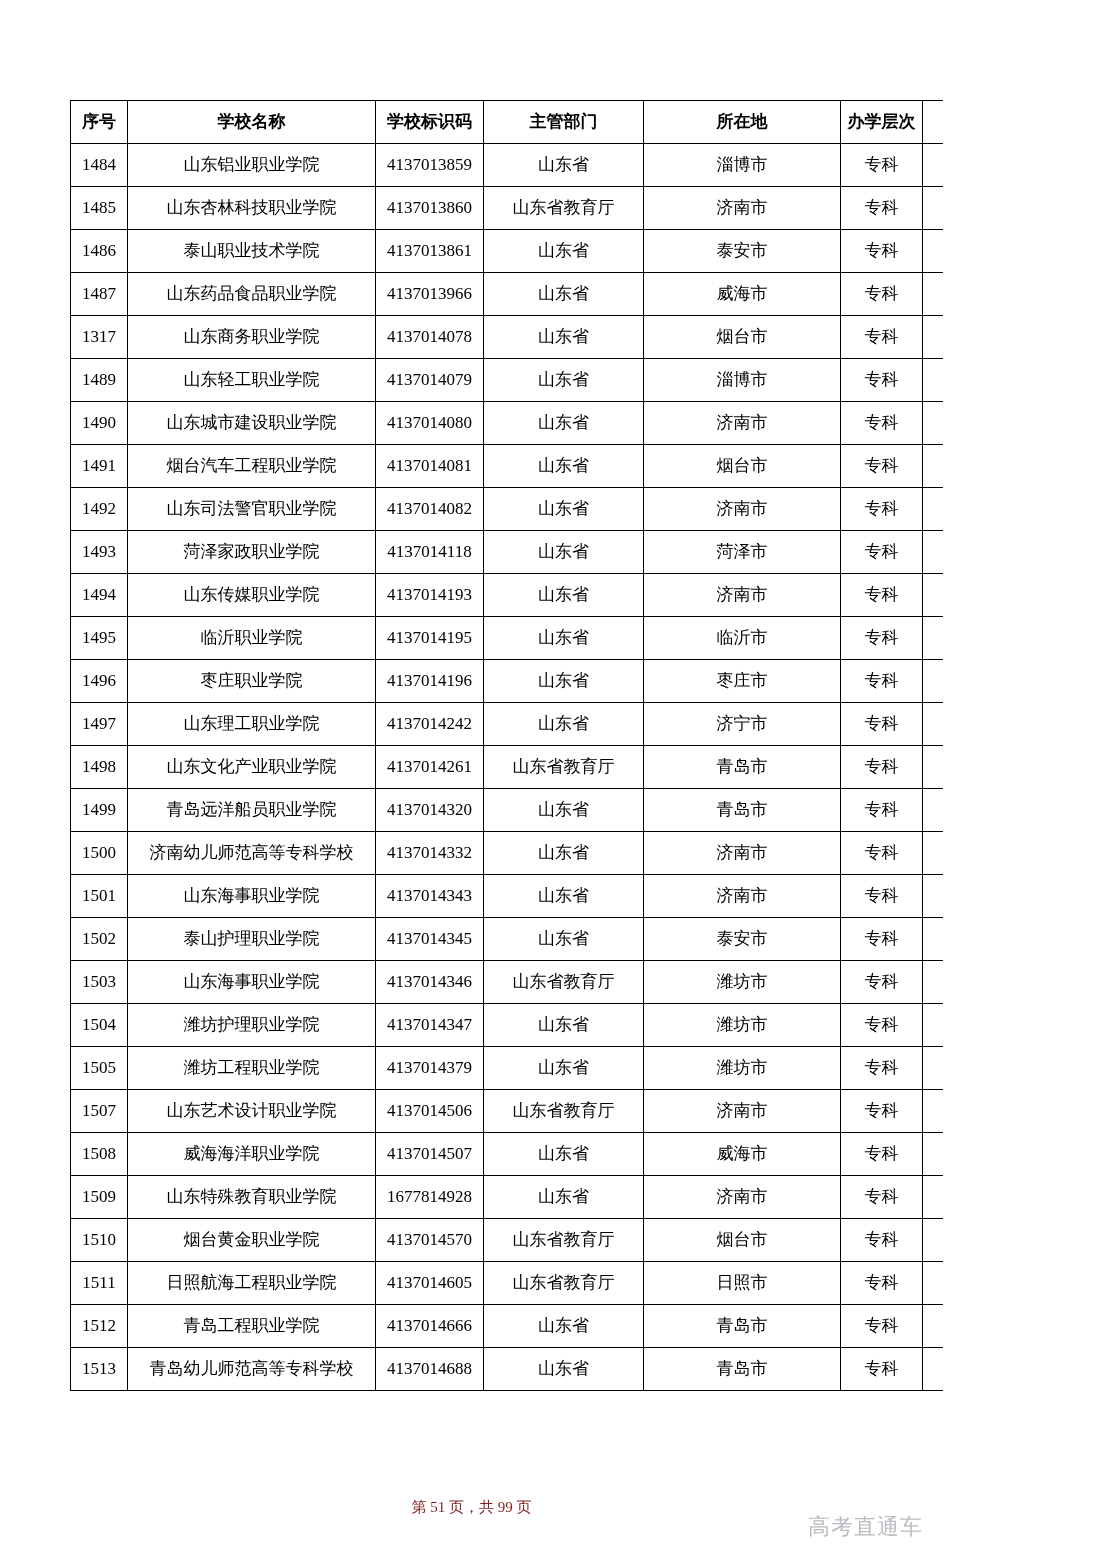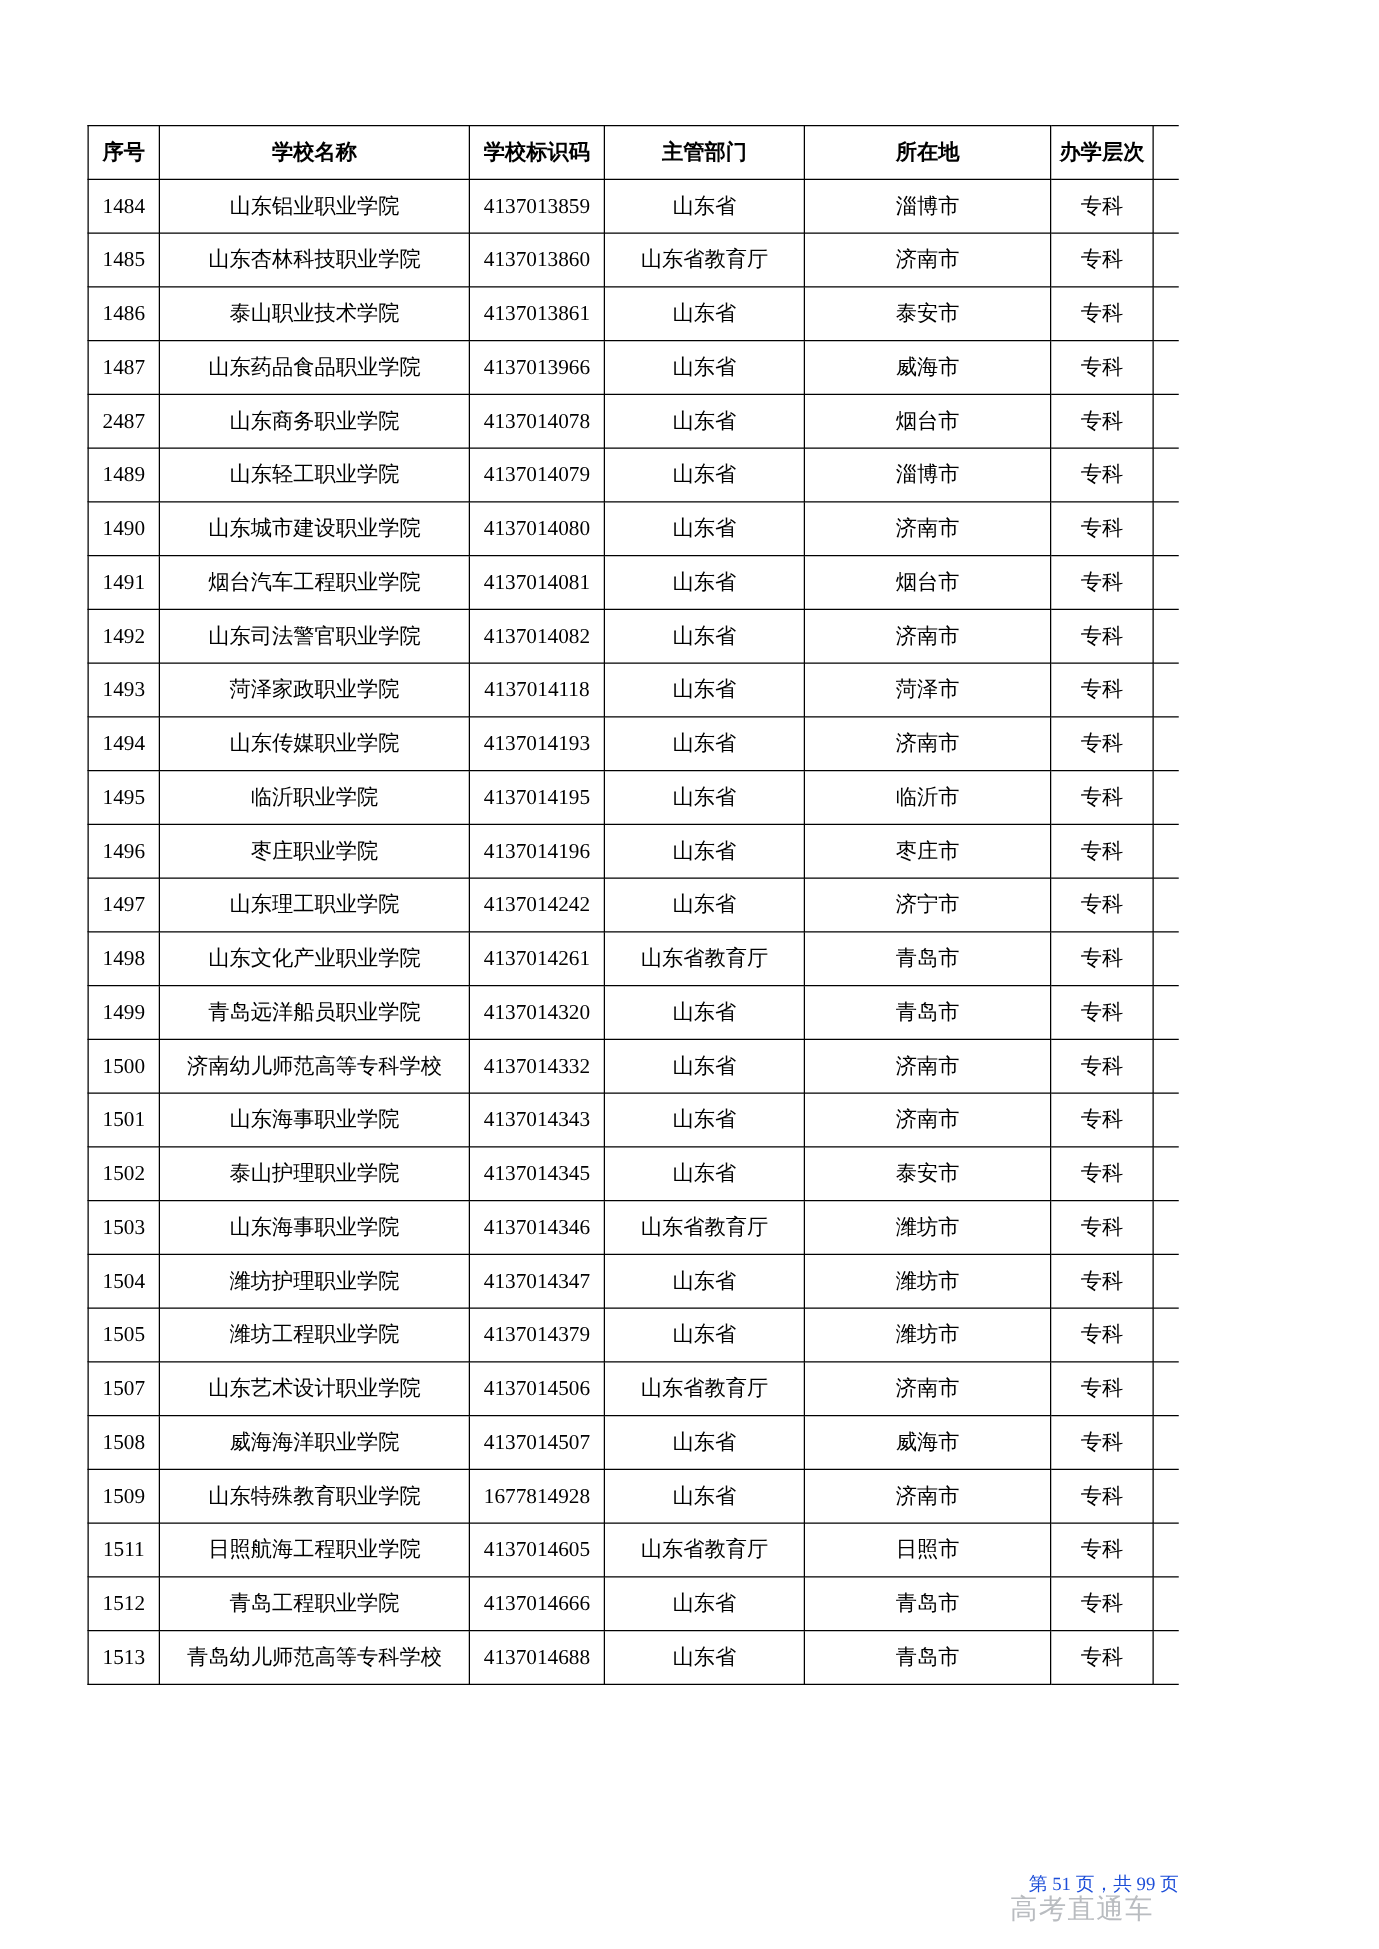--- a/index.html
+++ b/index.html
@@ -37,23 +37,23 @@
   }
   .school-table th {
     font-weight: bold;
     font-size: 17px;
   }
   .page-footer {
     position: absolute;
     left: 0;
     right: 0;
     top: 1498px;
-    text-align: right;
+    text-align: center;
     font-size: 15px;
-    color: #1d4ed8;
+    color: #7f1d1d;
   }
   .watermark {
     position: absolute;
     right: 20px;
     top: 1512px;
     font-size: 22px;
     color: #b9bcc0;
     font-family: "Liberation Sans", "DejaVu Sans", sans-serif;
     letter-spacing: 1px;
   }
@@ -115,21 +115,21 @@
         <tr>
           <td>1487</td>
           <td>山东药品食品职业学院</td>
           <td>4137013966</td>
           <td>山东省</td>
           <td>威海市</td>
           <td>专科</td>
           <td></td>
         </tr>
         <tr>
-          <td>2487</td>
+          <td>1317</td>
           <td>山东商务职业学院</td>
           <td>4137014078</td>
           <td>山东省</td>
           <td>烟台市</td>
           <td>专科</td>
           <td></td>
         </tr>
         <tr>
           <td>1489</td>
           <td>山东轻工职业学院</td>
@@ -304,20 +304,29 @@
         <tr>
           <td>1509</td>
           <td>山东特殊教育职业学院</td>
           <td>1677814928</td>
           <td>山东省</td>
           <td>济南市</td>
           <td>专科</td>
           <td></td>
         </tr>
         <tr>
+          <td>1510</td>
+          <td>烟台黄金职业学院</td>
+          <td>4137014570</td>
+          <td>山东省教育厅</td>
+          <td>烟台市</td>
+          <td>专科</td>
+          <td>民办</td>
+        </tr>
+        <tr>
           <td>1511</td>
           <td>日照航海工程职业学院</td>
           <td>4137014605</td>
           <td>山东省教育厅</td>
           <td>日照市</td>
           <td>专科</td>
           <td>民办</td>
         </tr>
         <tr>
           <td>1512</td>

